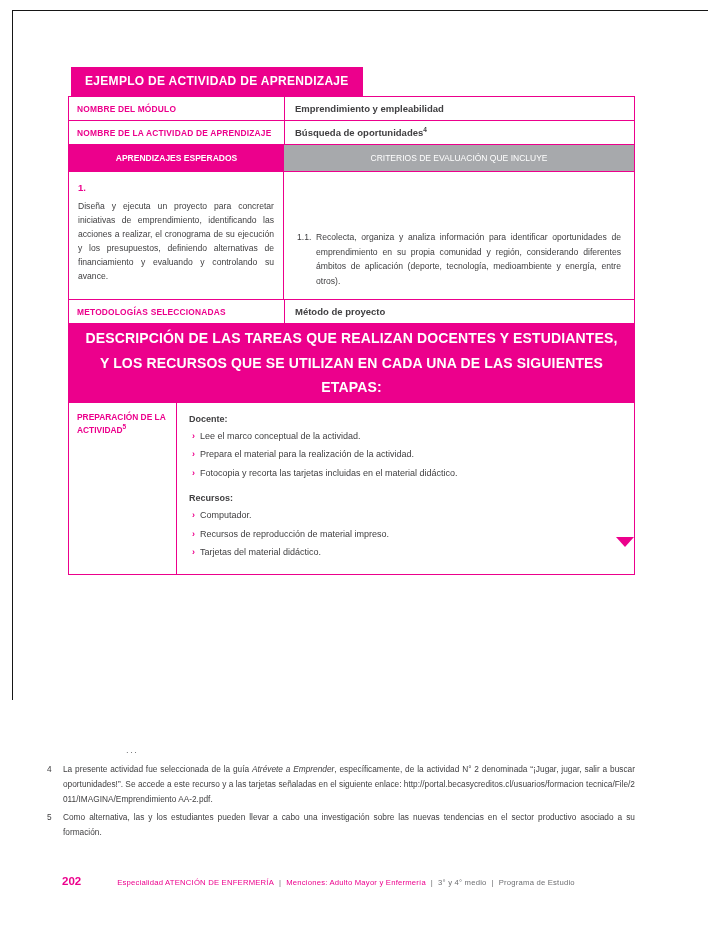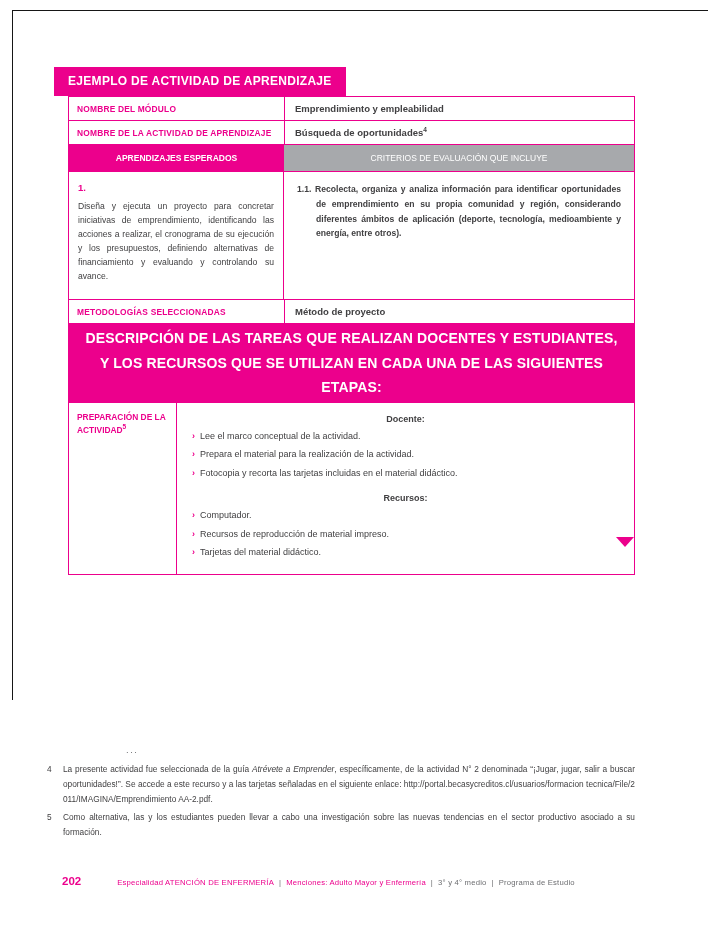--- a/index.html
+++ b/index.html
@@ -11,53 +11,53 @@
   *{margin:0;padding:0;box-sizing:border-box;}
   html,body{background:#ffffff;}
   body{font-family:"Liberation Sans", sans-serif; -webkit-font-smoothing:antialiased;}
   .page{position:relative;width:720px;height:932px;background:#ffffff;overflow:hidden;}
 
   
   .scan-top{position:absolute;left:12px;top:10px;width:696px;height:1px;background:#161616;}
   .scan-left{position:absolute;left:12px;top:10px;width:1px;height:690px;background:#161616;}
 
   
-  .title-box{position:absolute;left:54px;top:67px;height:29px;background:var(--pink);
+  .title-box{position:absolute;left:71px;top:67px;height:29px;background:var(--pink);
     color:#fff;font-weight:bold;font-size:12px;line-height:29px;padding:0 14px;letter-spacing:.3px;}
 
   
   .activity-table{position:absolute;left:68px;top:96px;width:567px;border:1px solid var(--pink);background:#fff;}
   .row{display:flex;border-bottom:1px solid var(--pink);}
   .cell-label{width:215px;padding:7px 8px 6px 8px;color:var(--pink);font-weight:bold;font-size:8.4px;
     letter-spacing:.2px;white-space:nowrap;display:flex;align-items:center;}
   .cell-value{flex:1;border-left:1px solid var(--pink);padding:6px 10px;color:var(--text);
     font-weight:bold;font-size:9.5px;display:flex;align-items:center;}
   sup{font-size:6.5px;vertical-align:super;line-height:0;}
 
   .hdr-left{width:215px;background:var(--pink);color:#fff;font-weight:bold;font-size:8.5px;
     text-align:center;padding:8px 4px;display:flex;align-items:center;justify-content:center;}
   .hdr-right{flex:1;background:var(--gray-hdr);color:#fff;font-weight:normal;font-size:8.5px;
     text-align:center;padding:8px 4px;display:flex;align-items:center;justify-content:center;}
 
   .content-row{display:flex;border-bottom:1px solid var(--pink);min-height:128px;}
   .ae-cell{width:215px;border-right:1px solid var(--pink);padding:10px 9px;}
   .ae-num{display:block;color:var(--pink);font-weight:bold;font-size:9.5px;margin-bottom:7px;}
   .ae-text{color:var(--text);font-size:8.6px;line-height:1.62;text-align:justify;}
-  .ce-cell{flex:1;padding:10px 13px;display:flex;align-items:flex-start;font-weight:bold;}
+  .ce-cell{flex:1;padding:10px 13px;display:flex;align-items:flex-end;}
   .ce-text{color:var(--text);font-size:8.6px;line-height:1.72;text-align:justify;
     padding-left:19px;text-indent:-19px;}
 
   .banner{background:var(--pink);color:#fff;font-weight:bold;font-size:14px;line-height:1.75;
     padding:2px 10px;border-bottom:1px solid var(--pink);letter-spacing:.15px;text-align:center;}
 
   .prep-row{display:flex;min-height:154px;}
   .prep-label{width:108px;border-right:1px solid var(--pink);padding:8px 6px 8px 8px;
     color:var(--pink);font-weight:bold;font-size:8.4px;line-height:1.55;}
   .prep-content{flex:1;padding:9px 12px;}
-  .section-title{color:var(--text);font-weight:bold;font-size:9px;margin:2px 0 6px 0;text-align:center;}
+  .section-title{color:var(--text);font-weight:bold;font-size:9px;margin:2px 0 6px 0;}
   .bullet-item{display:flex;gap:5px;margin:0 0 5px 3px;color:var(--text);font-size:9px;line-height:1.5;}
   .chev{color:var(--pink);font-weight:bold;flex:0 0 auto;}
   .recursos-block{margin-top:13px;}
 
   .continue-arrow{position:absolute;left:616px;top:537px;width:0;height:0;
     border-left:9px solid transparent;border-right:9px solid transparent;border-top:10px solid var(--pink);}
 
   .ellipsis-marker{position:absolute;left:126px;top:744px;font-size:9.5px;color:#6d6e71;letter-spacing:1.5px;}
 
   .footnotes{position:absolute;left:47px;top:762px;width:588px;color:var(--text);

